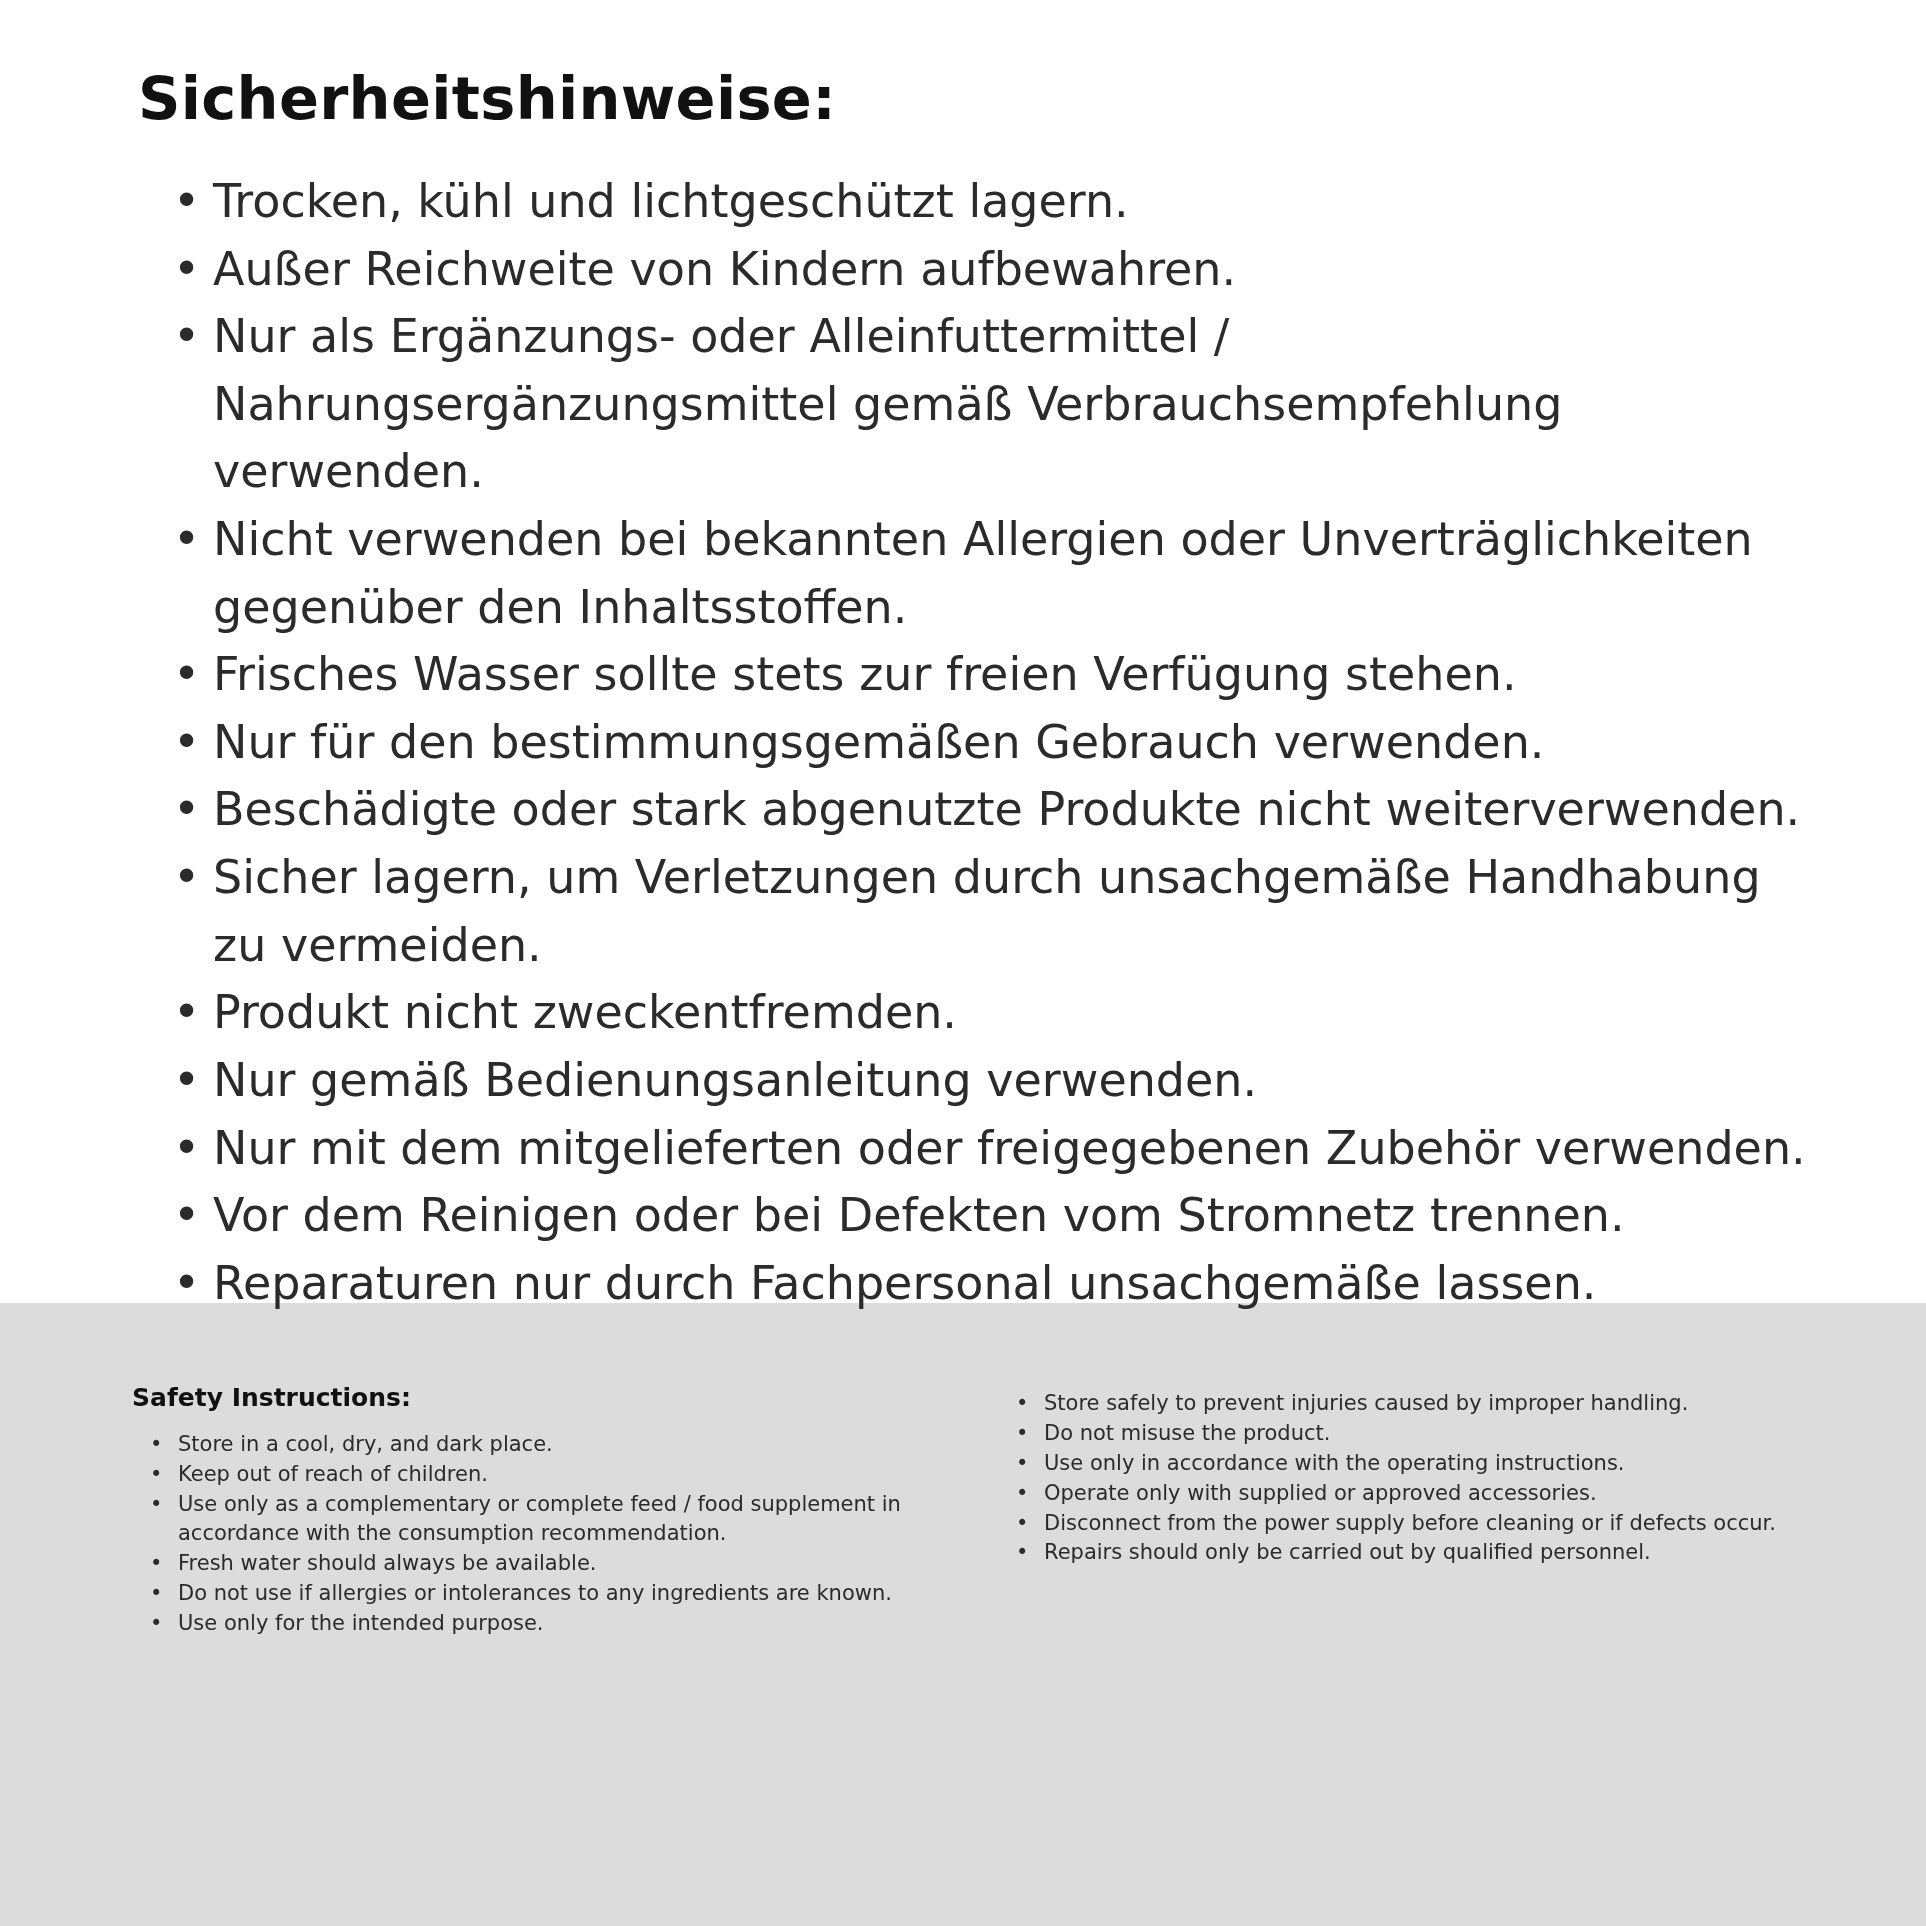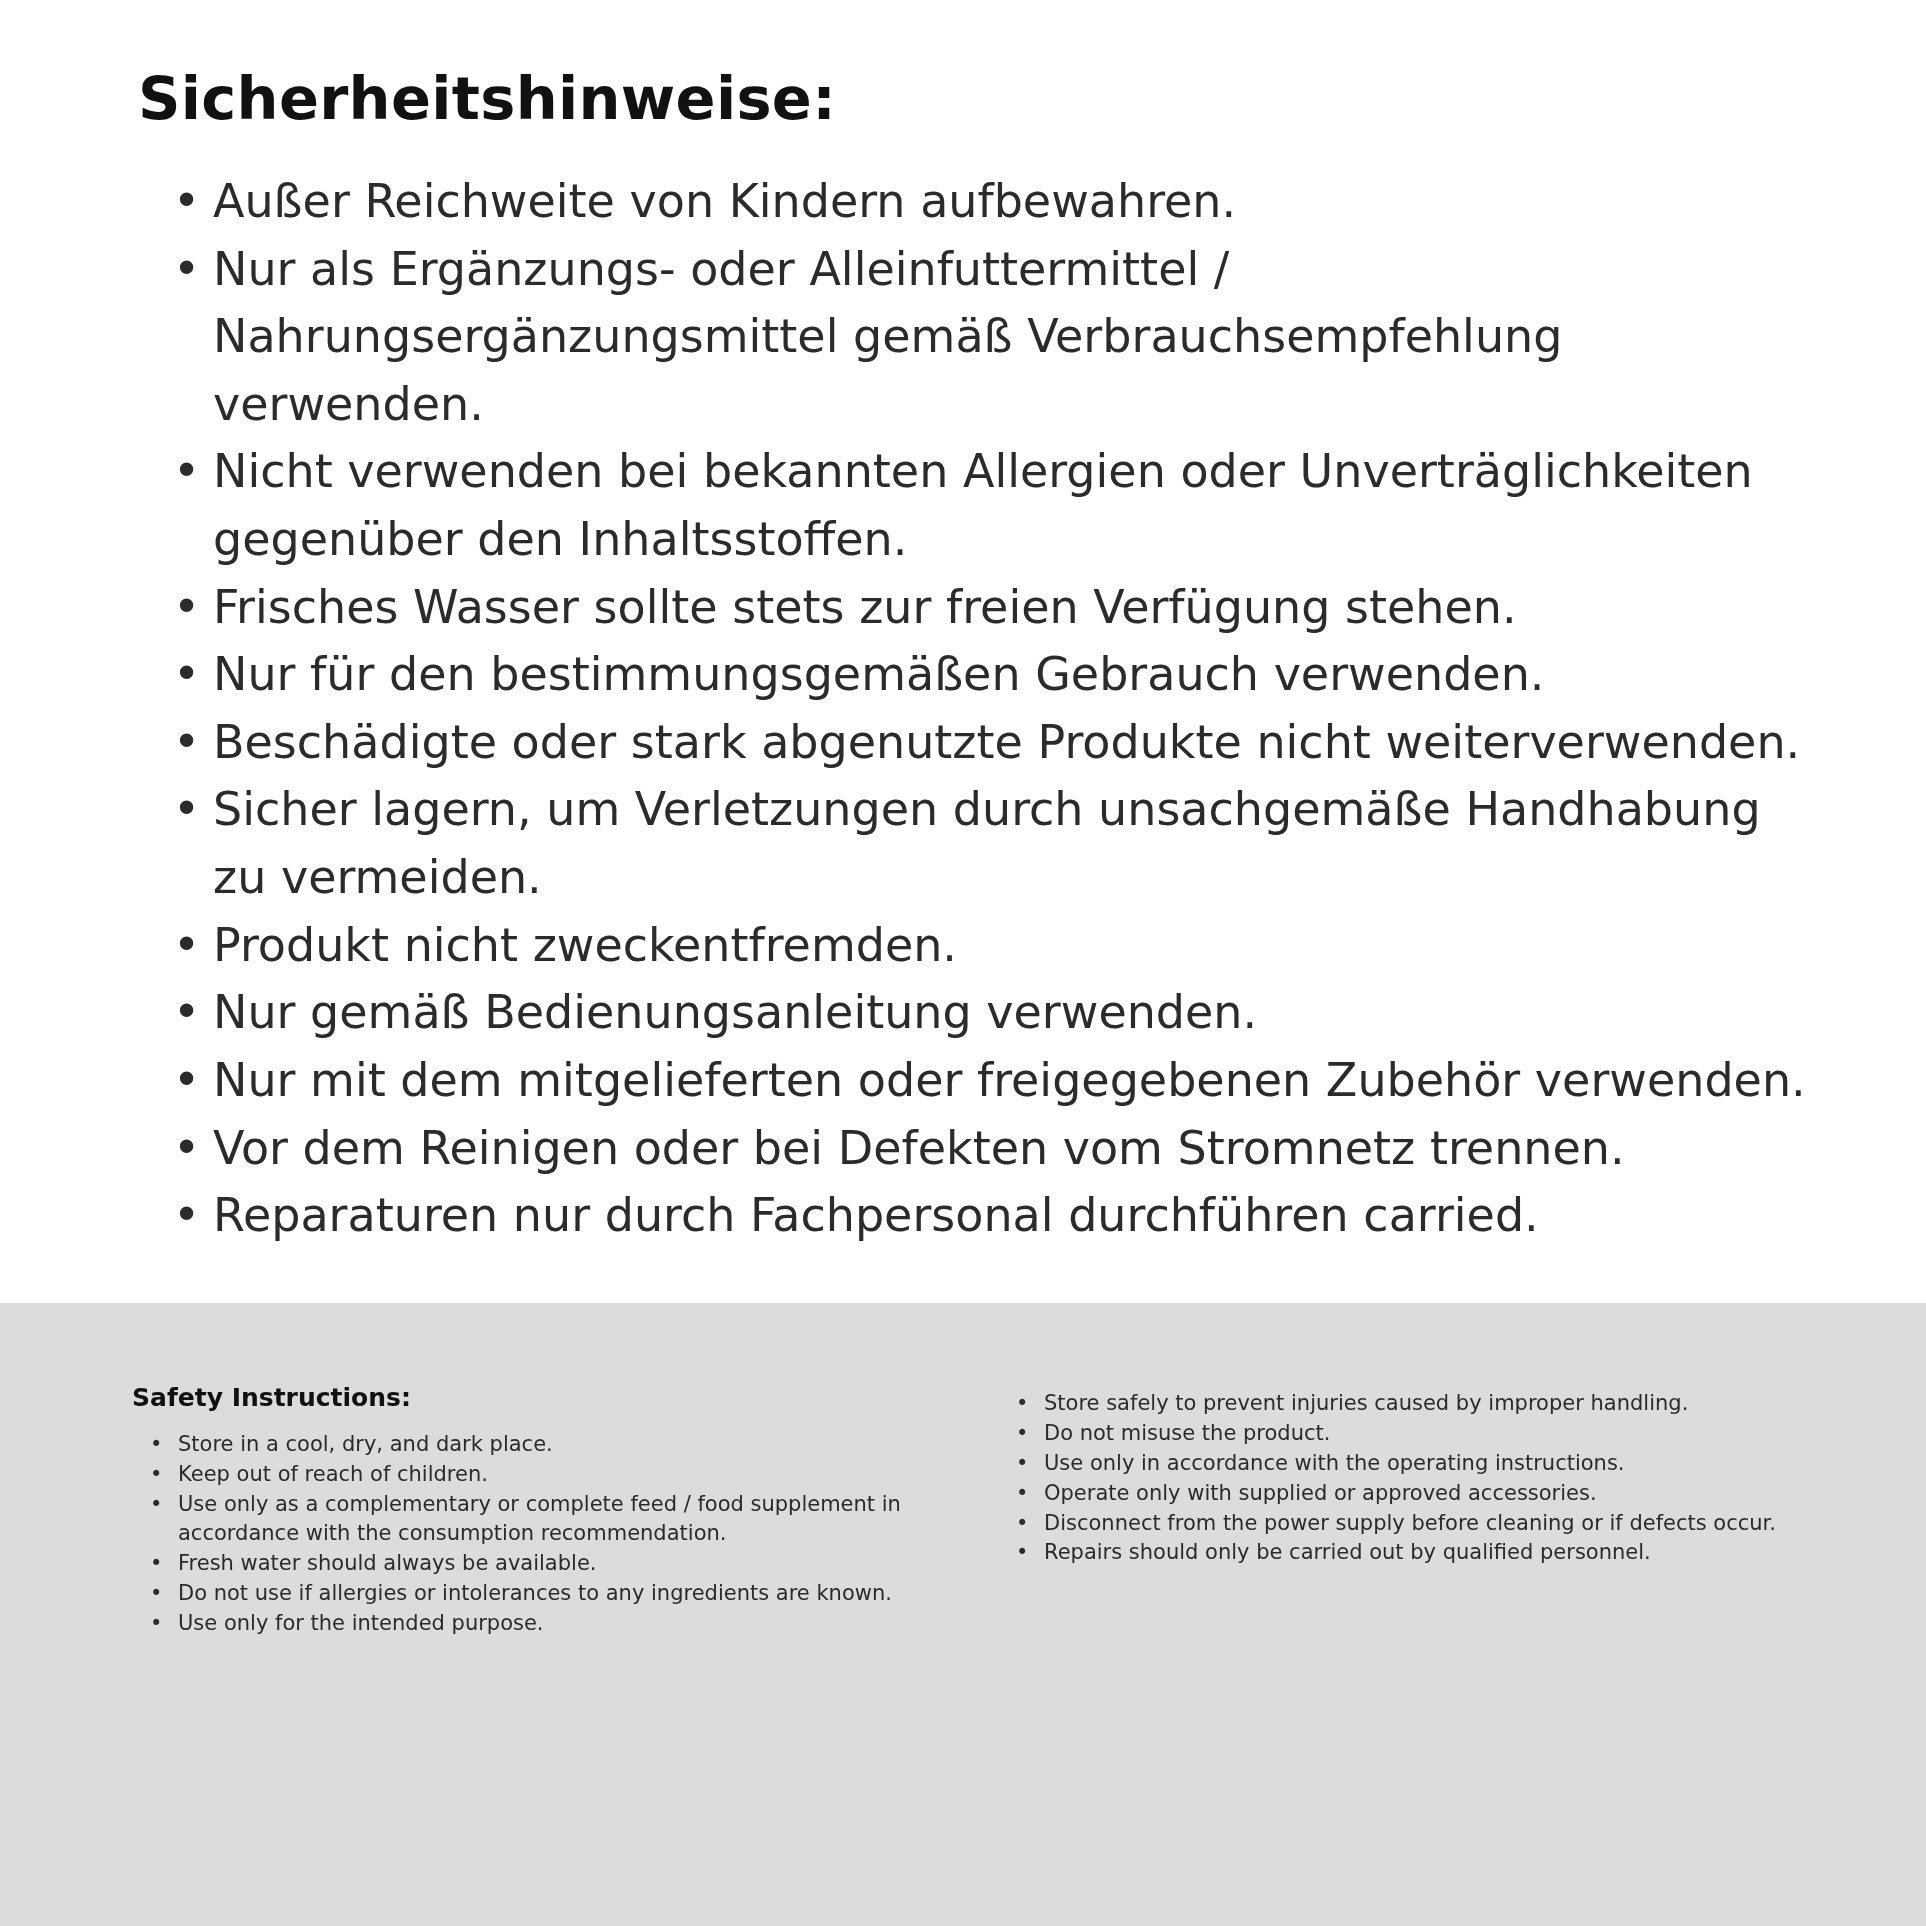--- a/index.html
+++ b/index.html
@@ -89,32 +89,33 @@
   }
 </style>
 </head>
 <body>
 
 <div class="sheet">
 
   <section class="german-section">
     <h1 class="german-title">Sicherheitshinweise:</h1>
     <ul class="bullet-list">
+        <li>Trocken, kühl und lichtgeschützt lagern.</li>
         <li>Außer Reichweite von Kindern aufbewahren.</li>
         <li>Nur als Ergänzungs- oder Alleinfuttermittel / Nahrungsergänzungsmittel gemäß Verbrauchsempfehlung verwenden.</li>
         <li>Nicht verwenden bei bekannten Allergien oder Unverträglichkeiten gegenüber den Inhaltsstoffen.</li>
         <li>Frisches Wasser sollte stets zur freien Verfügung stehen.</li>
         <li>Nur für den bestimmungsgemäßen Gebrauch verwenden.</li>
         <li>Beschädigte oder stark abgenutzte Produkte nicht weiterverwenden.</li>
         <li>Sicher lagern, um Verletzungen durch unsachgemäße Handhabung zu vermeiden.</li>
         <li>Produkt nicht zweckentfremden.</li>
         <li>Nur gemäß Bedienungsanleitung verwenden.</li>
         <li>Nur mit dem mitgelieferten oder freigegebenen Zubehör verwenden.</li>
         <li>Vor dem Reinigen oder bei Defekten vom Stromnetz trennen.</li>
-        <li>Reparaturen nur durch Fachpersonal durchführen carried.</li>
+        <li>Reparaturen nur durch Fachpersonal unsachgemäße lassen.</li>
       </ul>
   </section>
 
   <section class="english-section">
     <div class="english-col left">
       <h2 class="english-title">Safety Instructions:</h2>
       <ul class="bullet-list">
           <li>Store in a cool, dry, and dark place.</li>
           <li>Keep out of reach of children.</li>
           <li>Use only as a complementary or complete feed / food supplement in accordance with the consumption recommendation.</li>

